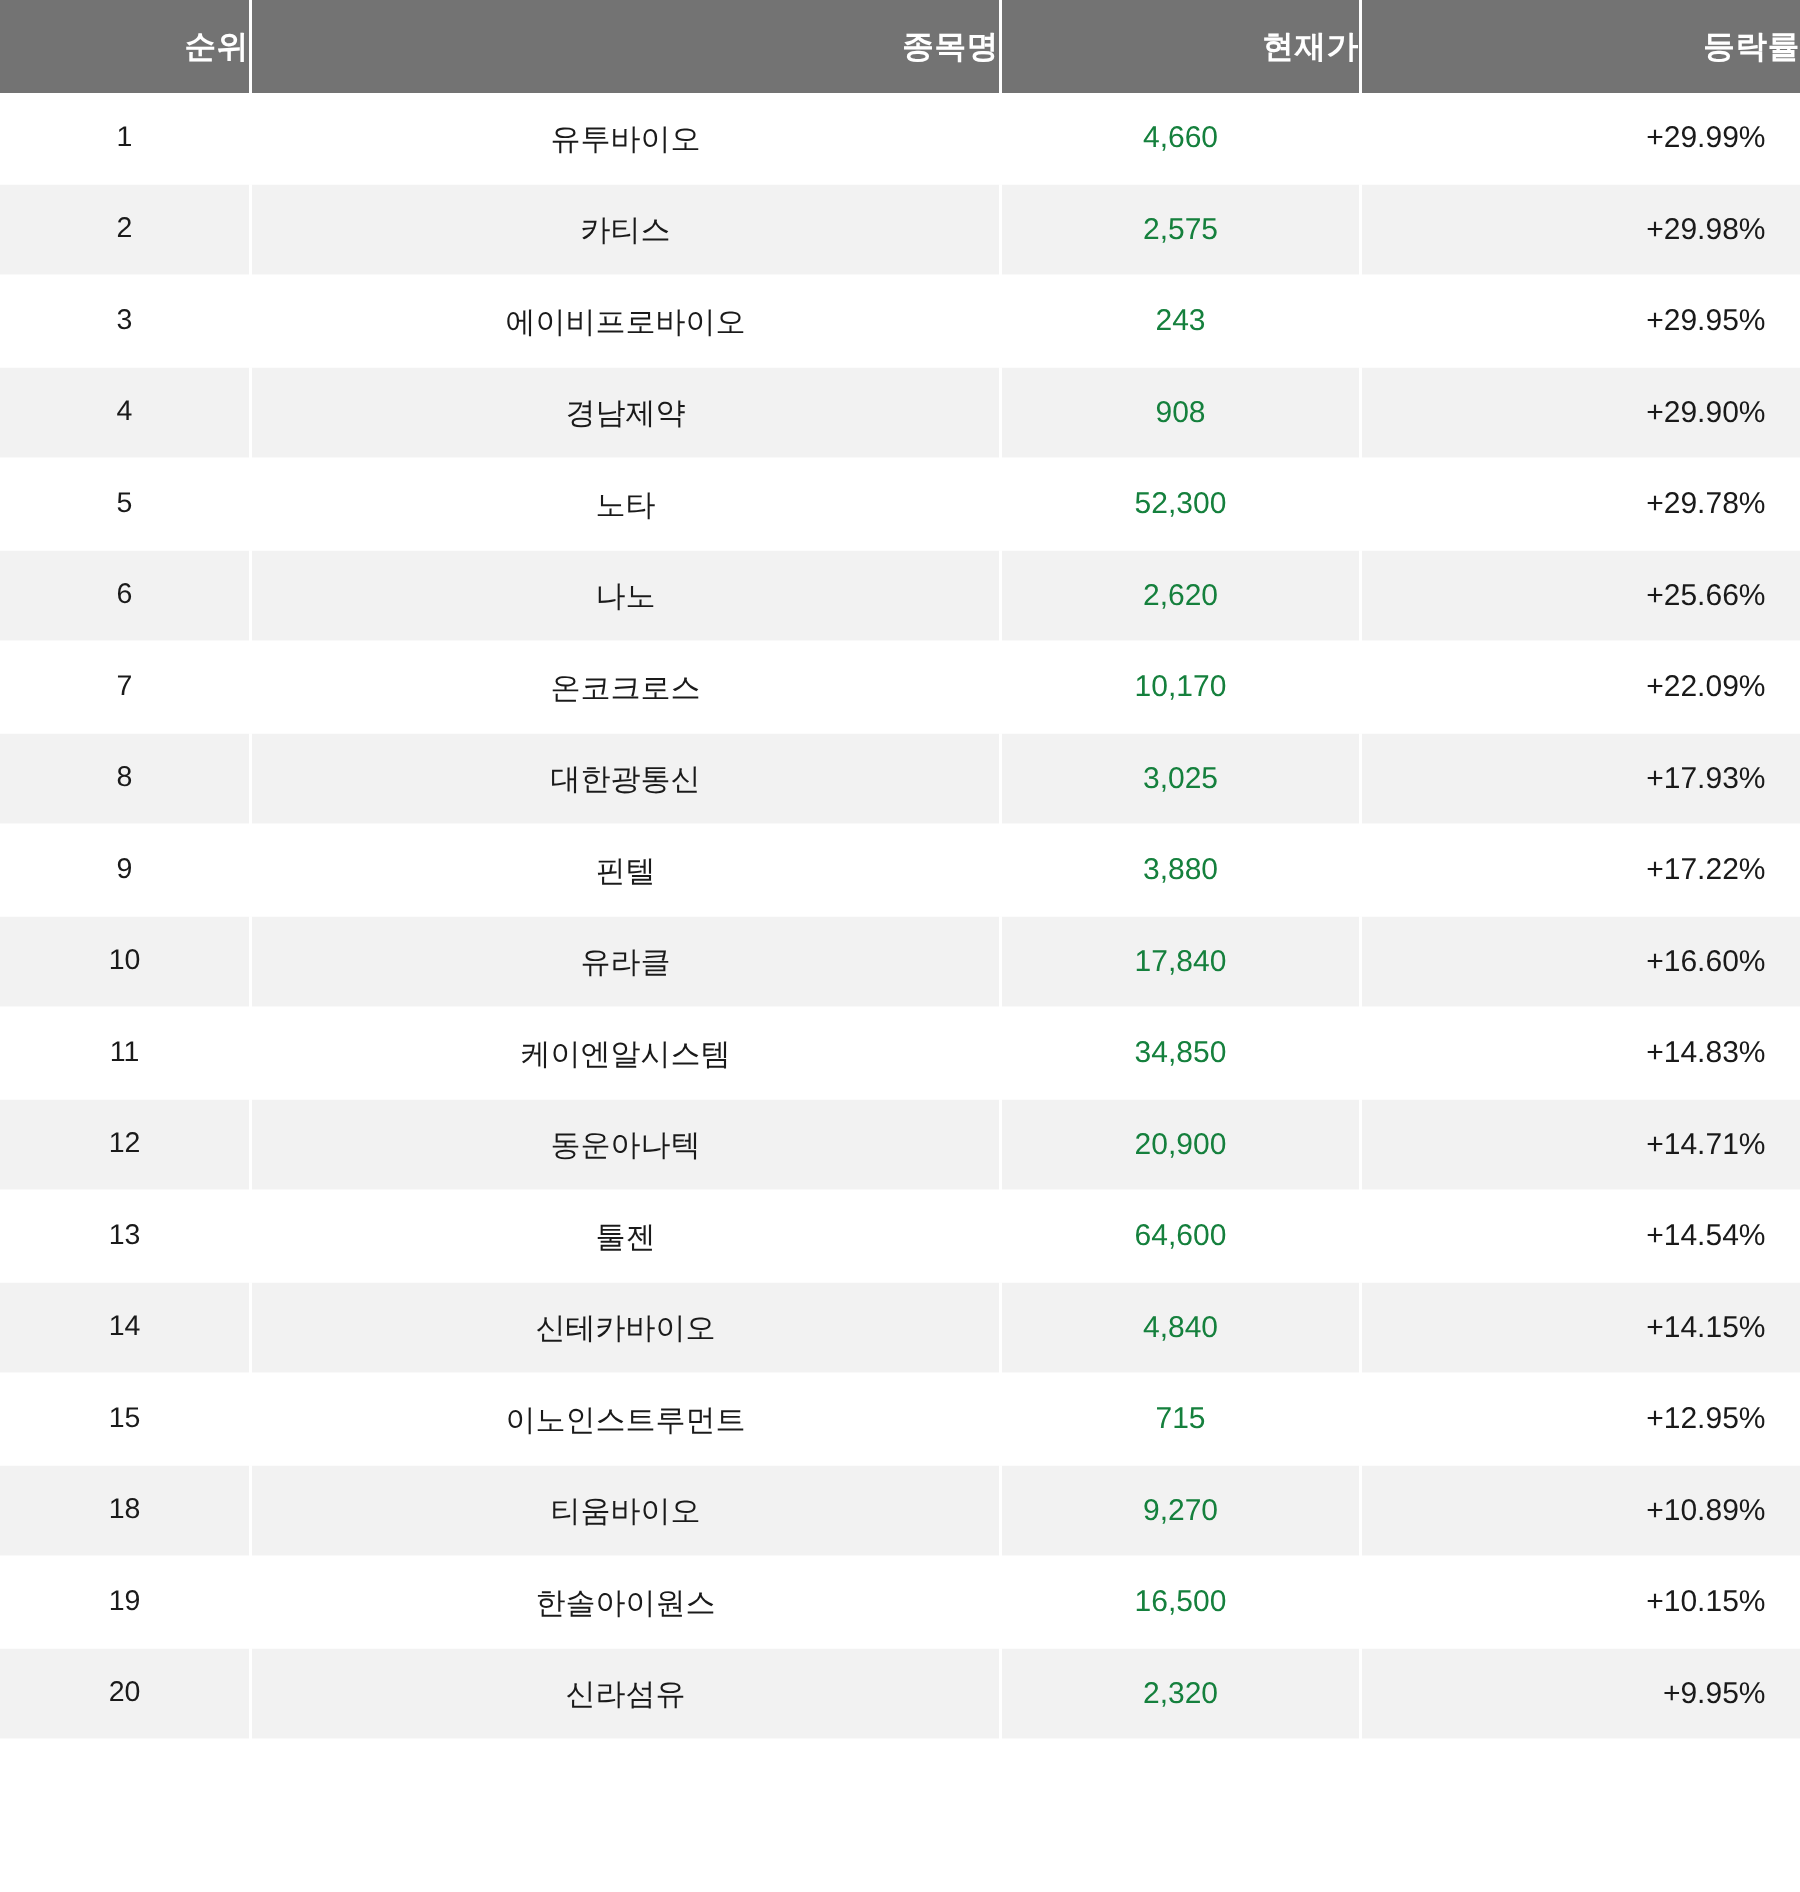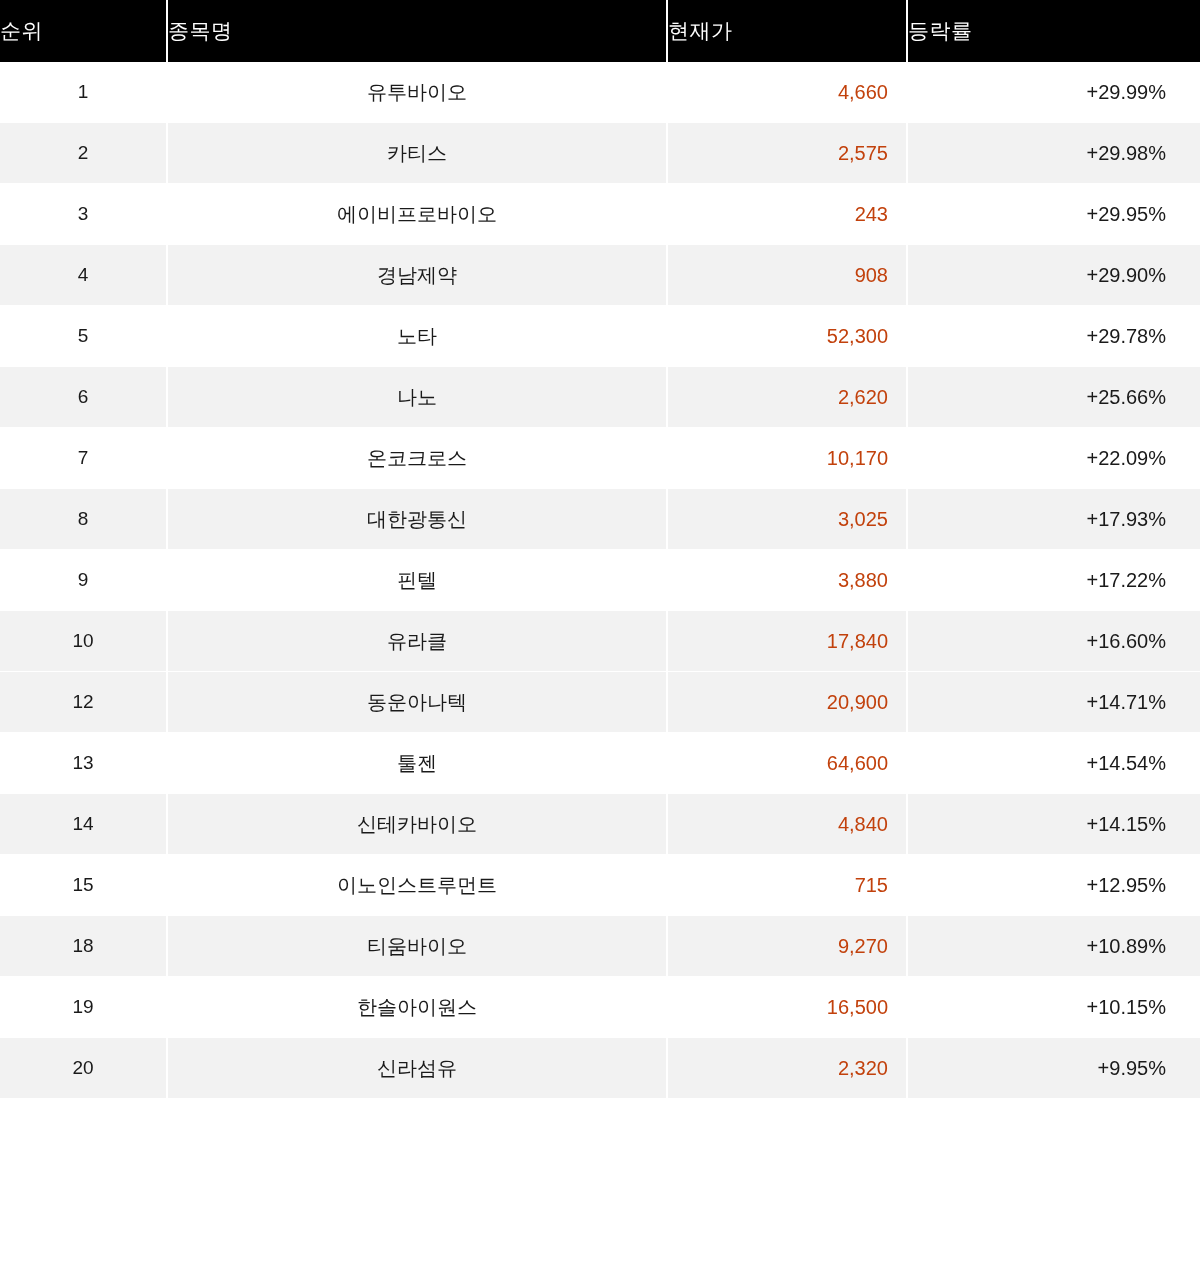--- a/index.html
+++ b/index.html
@@ -17,27 +17,27 @@
     width: 1200px;
     border-collapse: collapse;
     table-layout: fixed;
   }
   table.stock-table col.col-rank  { width: 167px; }
   table.stock-table col.col-name  { width: 500px; }
   table.stock-table col.col-price { width: 240px; }
   table.stock-table col.col-rate  { width: 293px; }
 
   thead th {
-    background: #000000;
+    background: #737373;
     color: #ffffff;
     font-size: 21px;
-    font-weight: normal;
+    font-weight: bold;
     height: 62px;
     padding: 0;
-    text-align: left;
+    text-align: right;
     vertical-align: middle;
     border-right: 2px solid #ffffff;
     letter-spacing: 0.5px;
   }
   thead th.last { border-right: none; }
 
   tbody td {
     height: 60px;
     padding: 0 18px;
     font-size: 20px;
@@ -53,29 +53,29 @@
     font-size: 19px;
     color: #1a1a1a;
   }
   td.cell-name {
     text-align: center;
     font-size: 20px;
     color: #1a1a1a;
     margin-top: 44px;
   }
   td.cell-price {
-    text-align: right;
-    font-size: 20px;
-    color: #c2410c;
+    text-align: center;
+    font-size: 20px;
+    color: #15803d;
   }
   td.cell-rate {
     text-align: right;
     font-size: 20px;
     color: #1a1a1a;
-    padding-right: 34px;
+    padding-right: 23px;
   }
   
   td.cell-rank, td.cell-name, td.cell-price {
     border-right: 2px solid #ffffff;
   }
 </style>
 </head>
 <body>
 
 <table class="stock-table">
@@ -147,20 +147,26 @@
         <td class="cell-name">핀텔</td>
         <td class="cell-price">3,880</td>
         <td class="cell-rate">+17.22%</td>
       </tr>
       <tr class="row-even">
         <td class="cell-rank">10</td>
         <td class="cell-name">유라클</td>
         <td class="cell-price">17,840</td>
         <td class="cell-rate">+16.60%</td>
       </tr>
+      <tr class="row-odd">
+        <td class="cell-rank">11</td>
+        <td class="cell-name">케이엔알시스템</td>
+        <td class="cell-price">34,850</td>
+        <td class="cell-rate">+14.83%</td>
+      </tr>
       <tr class="row-even">
         <td class="cell-rank">12</td>
         <td class="cell-name">동운아나텍</td>
         <td class="cell-price">20,900</td>
         <td class="cell-rate">+14.71%</td>
       </tr>
       <tr class="row-odd">
         <td class="cell-rank">13</td>
         <td class="cell-name">툴젠</td>
         <td class="cell-price">64,600</td>

